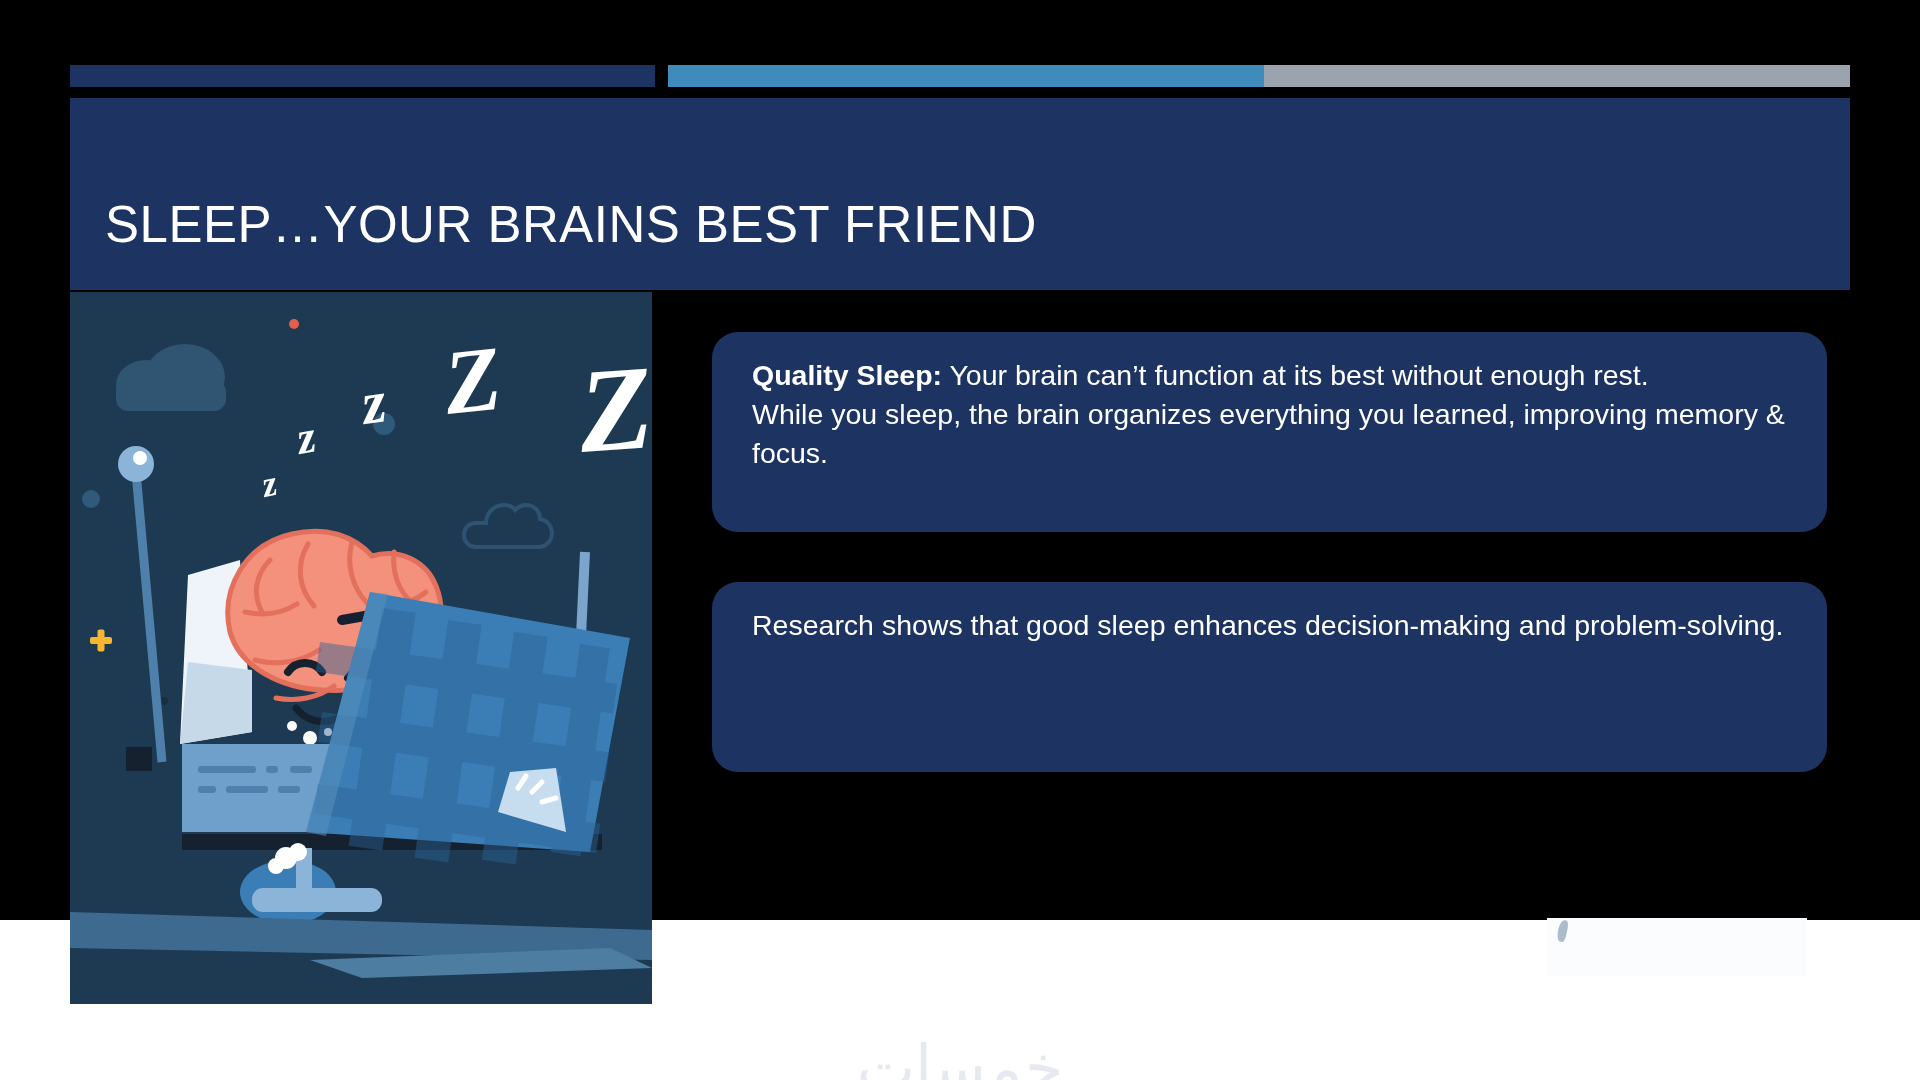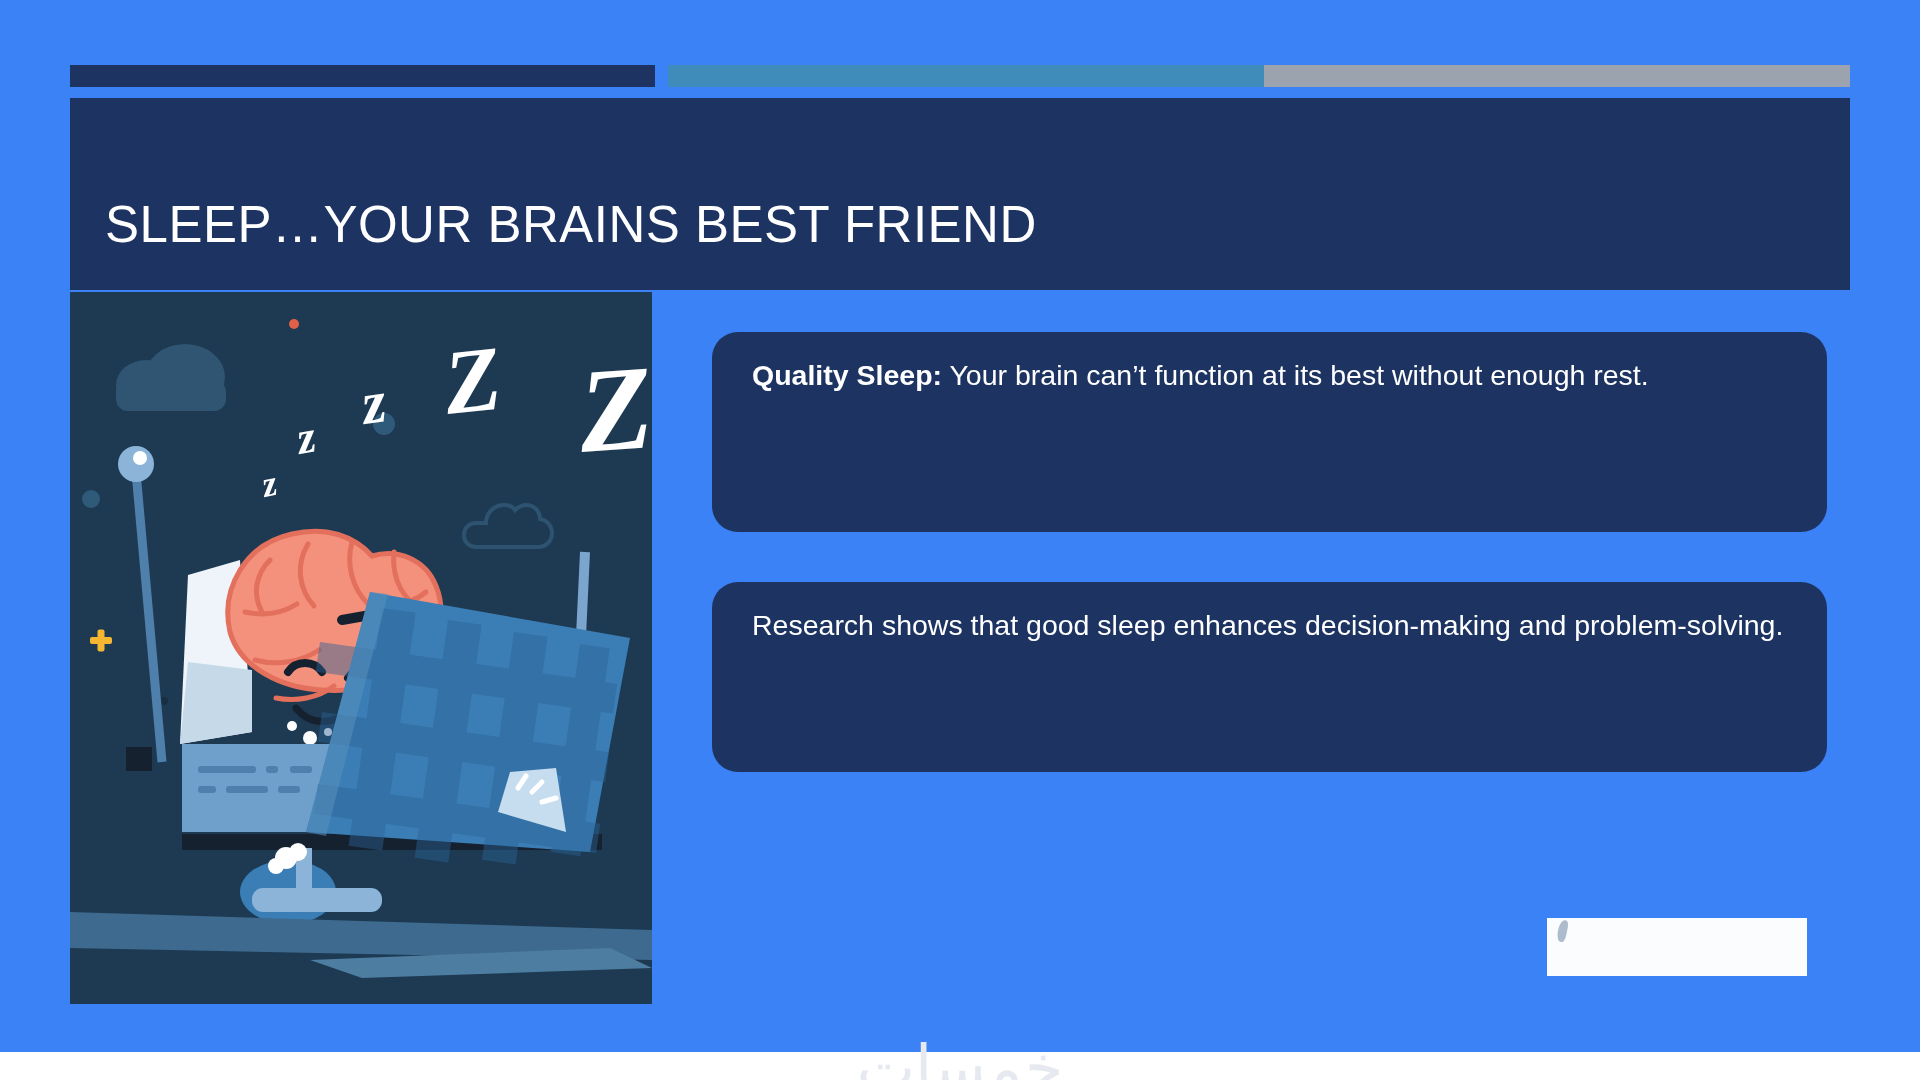--- a/index.html
+++ b/index.html
@@ -5,22 +5,22 @@
 <style>
   * { margin:0; padding:0; box-sizing:border-box; }
   html,body{
     width:1920px; height:1080px;
     background:#ffffff;
     font-family:"Liberation Sans", sans-serif;
     overflow:hidden;
   }
   #slide{
     position:relative;
-    width:1920px; height:1052px;
-    background:#3b82f6;
+    width:1920px; height:920px;
+    background:#000000;
   }
 
   
   .accent-bar{ position:absolute; top:65px; height:22px; }
   #bar-navy { left:70px;  width:585px;  background:#1d3462; }
   #bar-blue { left:668px; width:598px;  background:#3f8cbb; }
   #bar-gray { left:1264px;width:586px;  background:#9aa3ae; }
 
   
   #title-band{
@@ -220,20 +220,21 @@
         </g>
       </g>
 
       <path d="M0 620 L582 638 L582 668 L0 656 Z" fill="#3d6a8e"></path>
       <path d="M240 668 L540 656 L582 676 L292 686 Z" fill="#4e7da2"></path>
     </svg>
   </div>
 
   <div class="content-box" id="box-1">
     <span class="box-line"><span class="lead">Quality Sleep:</span><span> Your brain can’t function at its best without enough rest.</span></span>
+    <span class="box-line">While you sleep, the brain organizes everything you learned, improving memory &amp; focus.</span>
   </div>
 
   <div class="content-box" id="box-2">
     <span class="box-line">Research shows that good sleep enhances decision-making and problem-solving.</span>
   </div>
 
 
   <div id="artifact-sheet"></div>
   <div id="artifact-mark"></div>
 

